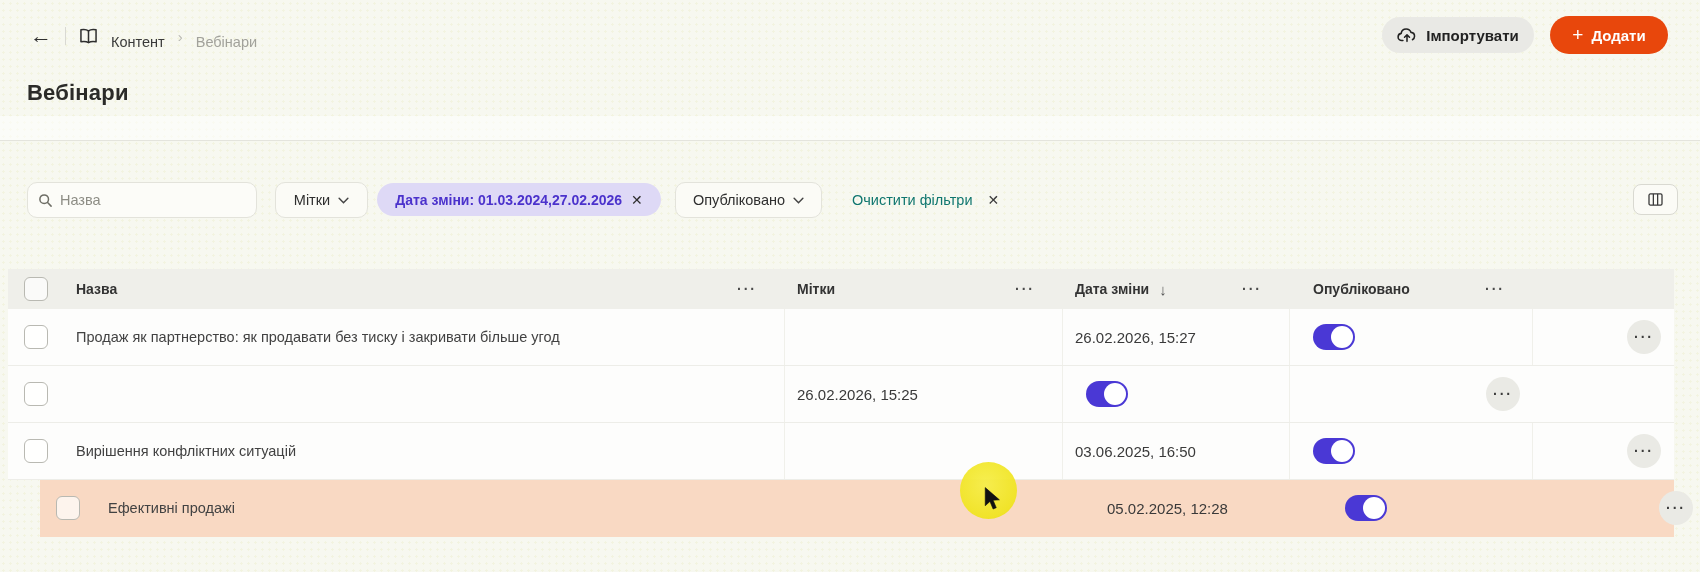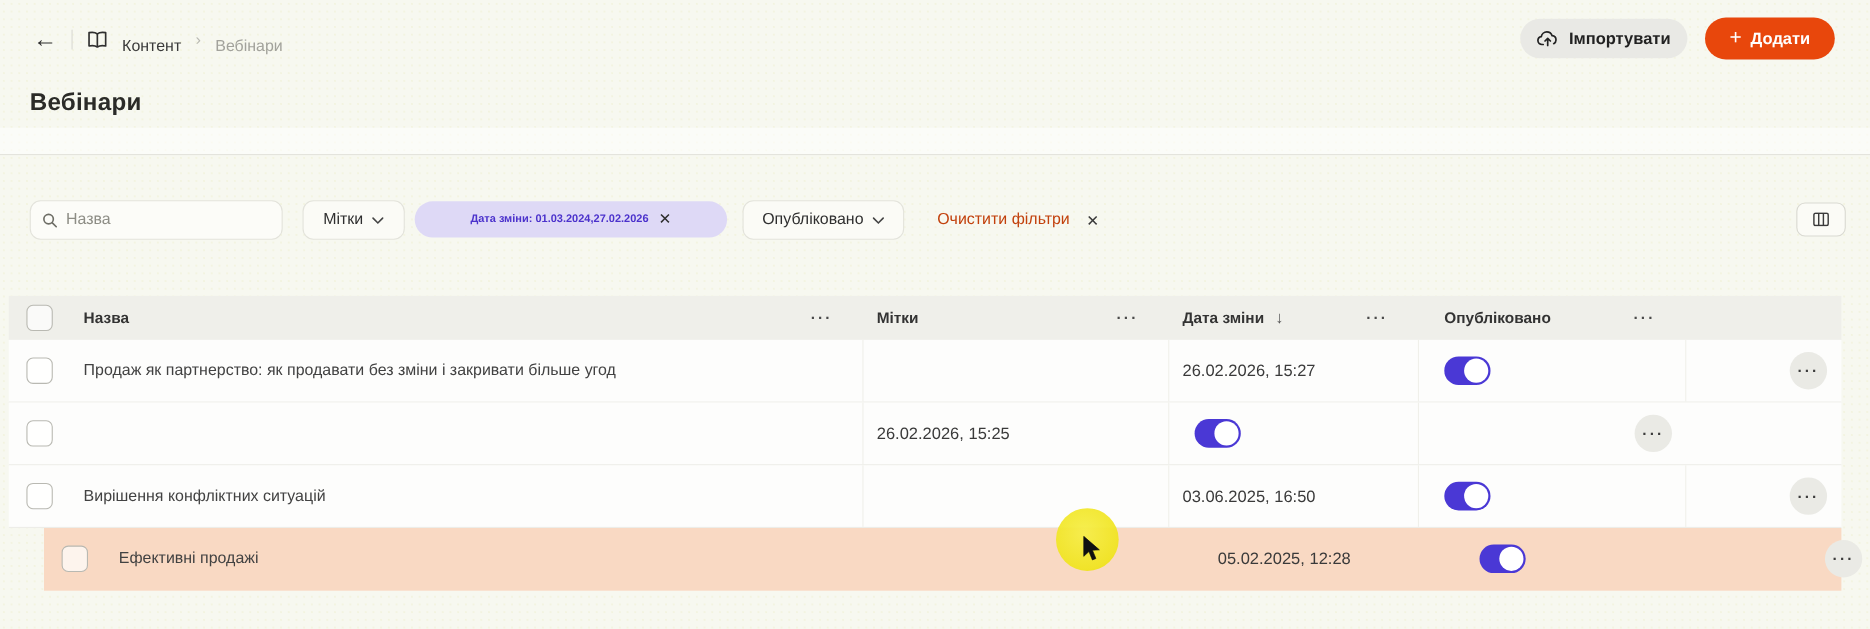--- a/index.html
+++ b/index.html
@@ -42,24 +42,24 @@
   .search-box input { border:none; outline:none; background:transparent; font-size:14.5px; color:#333; width:100%;
     font-family:inherit; }
   .search-box input::placeholder { color:#8d8d85; }
   .filter-btn { position:absolute; top:0; height:36px; border:1px solid #e3e3db; border-radius:10px;
     background:#fbfbf6; display:flex; align-items:center; justify-content:center; gap:8px;
     font-size:14.5px; color:#2f2f2f; cursor:pointer; }
   .fb-tags { left:275px; width:93px; }
   .fb-published { left:675px; width:147px; }
   .chip { position:absolute; left:377px; top:1px; width:284px; height:33px; border-radius:17px;
     background:var(--chip-bg); display:flex; align-items:center; justify-content:center; gap:9px; cursor:pointer; }
-  .chip .chip-text { font-size:10px; font-weight:600; color:var(--chip-text);text-align:right; }
+  .chip .chip-text { font-size:14px; font-weight:600; color:var(--chip-text);text-align:right; }
   .chip .chip-x { font-size:14px; color:#2e2e2e; cursor:pointer; }
   .clear-filters { position:absolute; left:852px; top:0; height:36px; display:flex; align-items:center; gap:15px; cursor:pointer; }
-  .clear-filters .cf-label { font-size:14.5px; font-weight:500; color:#c2410c; }
+  .clear-filters .cf-label { font-size:14.5px; font-weight:500; color:#0f766e; }
   .clear-filters .cf-x { font-size:14px; color:#3a3a3a; }
   .columns-btn { position:absolute; left:1633px; top:2px; width:45px; height:31px; border:1px solid #d9d9d1;
     border-radius:8px; background:#fbfbf6; display:flex; align-items:center; justify-content:center; cursor:pointer; }
 
   
   .table { position:absolute; left:8px; top:269px; width:1666px; }
   .thead, .trow { display:grid; grid-template-columns:56px 721px 278px 227px 243px 141px; }
   .thead { height:40px; background:#efefea; align-items:center; }
   .trow { height:57px; background:#fdfdfc; align-items:center; border-bottom:1px solid #ededE8; }
   .trow.highlighted { background:var(--row-highlight); border-bottom-color:transparent;margin-left:32px; }
@@ -211,21 +211,21 @@
       <span class="colmenu">···</span>
     </div>
     <div class="cell c-act"></div>
   </div>
   <div id="table-body">
   <div class="trow">
     <div class="cell c-check">
           <span class="checkbox"></span>
         </div>
     <div class="cell c-name">
-          <span class="rowname">Продаж як партнерство: як продавати без зміни і закривати більше угод</span>
+          <span class="rowname">Продаж як партнерство: як продавати без тиску і закривати більше угод</span>
         </div>
     <div class="cell c-tags">
           <span></span>
         </div>
     <div class="cell c-date">
           <span class="rowdate">26.02.2026, 15:27</span>
         </div>
     <div class="cell c-pub">
           <span class="toggle">
             <span class="knob"></span>

